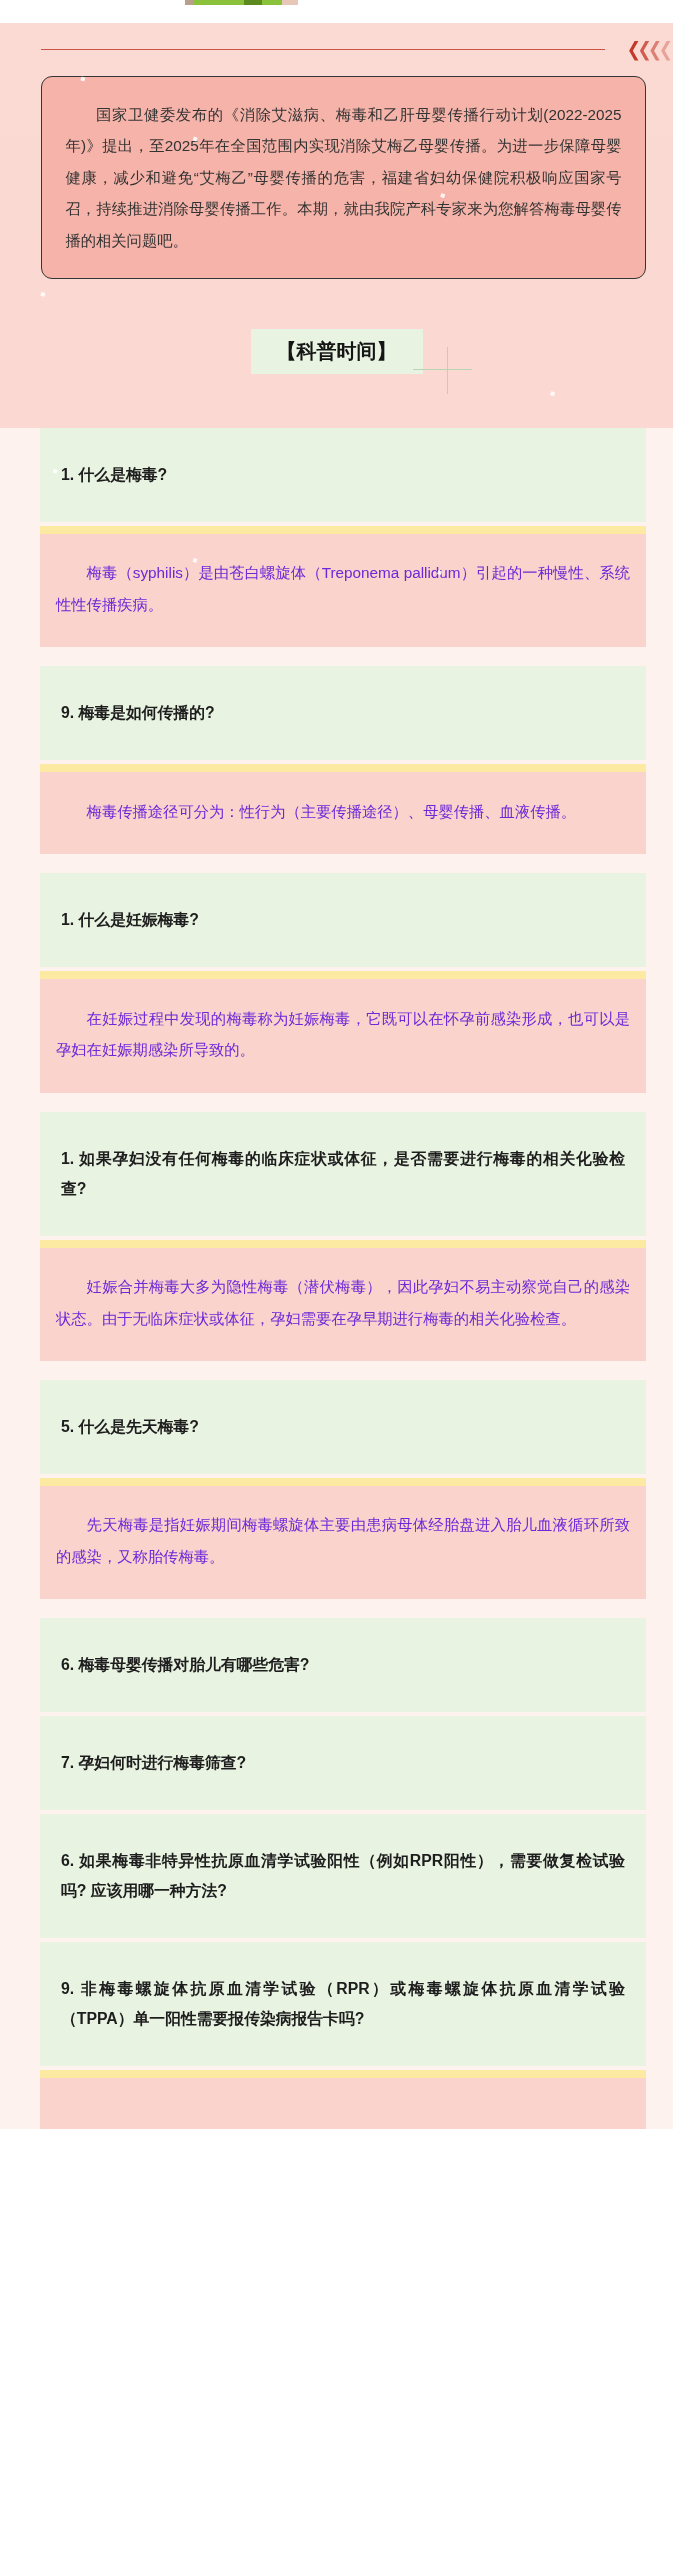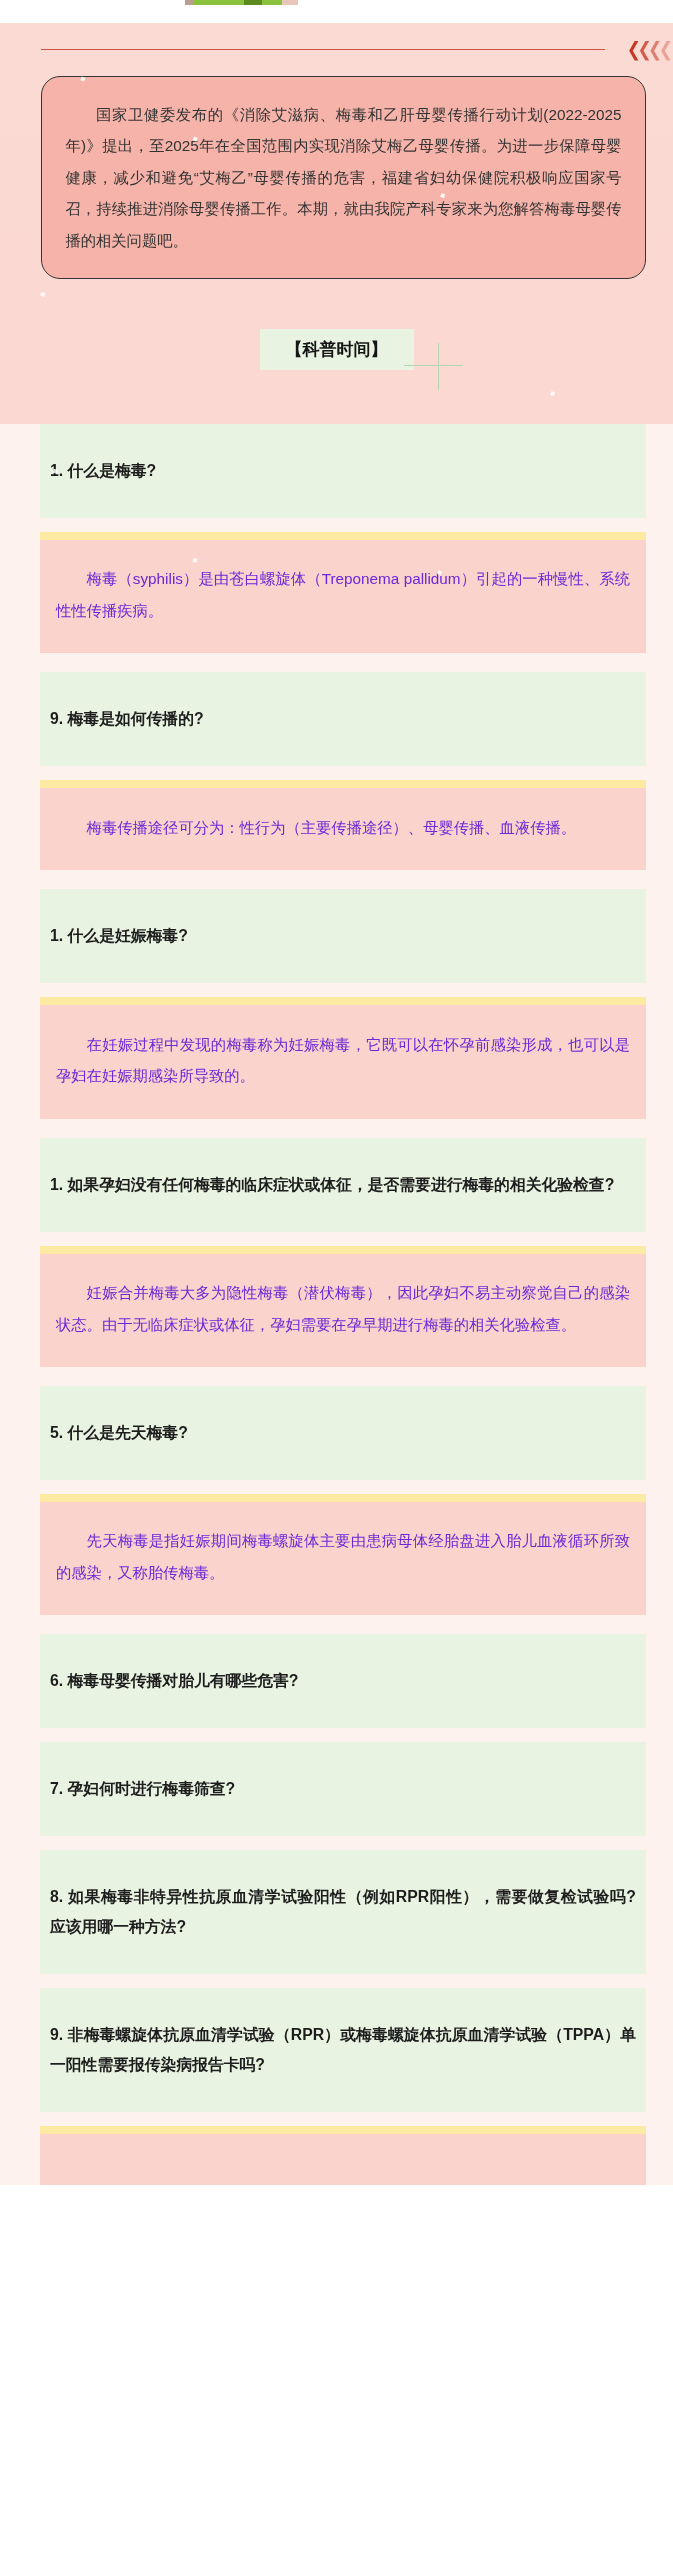--- a/index.html
+++ b/index.html
@@ -39,44 +39,44 @@
     position:absolute; left:41px; top:11.7px; width:564px; height:1.8px;
     background:var(--accent-red); opacity:.85;
   }
   .chevrons{
     position:absolute; right:3.6px; top:0.9px; font-size:17px; font-weight:bold;
     color:var(--accent-red); letter-spacing:-3.6px; line-height:23.4px;
   }
   .chevrons span{display:inline-block; transform:scaleY(1.15);}
   .intro-box{
     margin:14.4px 27px 0 41px; background:var(--intro-pink);
-    border:1.8px solid #353535; border-radius:19px;
+    border:1.8px solid #353535; border-radius:11px;
     padding:21.6px 23.4px; 
   }
   .intro-text{
     font-size:15.3px; line-height:31.5px; text-align:justify; text-indent:2em; color:#333;
   }
   .kepu-row{margin-top:50px; text-align:center; position:relative;}
   .kepu-box{
     display:inline-block; background:var(--block-green);
-    padding:9px 26px; font-size:17px; font-weight:bold; color:#151515;
+    padding:9px 26px; font-size:20px; font-weight:bold; color:#151515;
     position:relative;
   }
   .kepu-box::after{ 
     content:""; position:absolute; right:-25px; bottom:-20px; width:0.9px; height:47px;
     background:#b9d4b2;
   }
   .kepu-box::before{
     content:""; position:absolute; right:-49px; bottom:3.6px; width:59px; height:0.9px;
     background:#b9d4b2;
   }
   
   .qa-wrap{background:var(--page-tint); padding:0 27px 0 40px;}
   .q-block{
-    background:var(--block-green); padding:32px 10px; margin-bottom:14px;
+    background:var(--block-green); padding:32px 21px; margin-bottom:4px;
   }
   .q-text{font-size:15.8px; font-weight:bold; color:#1d1d1d; line-height:30px; text-align:justify;}
   .a-block{margin-bottom:19px;}
   .yellow-bar{height:8px; background:var(--bar-yellow);}
   .a-body{background:var(--block-pink); padding:23.4px 16px 27px;}
   .a-text{font-size:15.3px; line-height:31.5px; color:#6d28d9; text-align:justify; text-indent:2em;}
 </style>
 </head>
 <body>
 
@@ -144,21 +144,21 @@
         <p class="a-text">先天梅毒是指妊娠期间梅毒螺旋体主要由患病母体经胎盘进入胎儿血液循环所致的感染，又称胎传梅毒。</p>
       </div>
     </section>
     <section class="q-block">
       <p class="q-text">6. 梅毒母婴传播对胎儿有哪些危害?</p>
     </section>
     <section class="q-block">
       <p class="q-text">7. 孕妇何时进行梅毒筛查?</p>
     </section>
     <section class="q-block">
-      <p class="q-text">8. 如果梅毒非特异性抗原血清学试验阳性（例如RPR阳性），需要做复检试验吗? 应该用哪一种方法?</p>
+      <p class="q-text">6. 如果梅毒非特异性抗原血清学试验阳性（例如RPR阳性），需要做复检试验吗? 应该用哪一种方法?</p>
     </section>
     <section class="q-block">
       <p class="q-text">9. 非梅毒螺旋体抗原血清学试验（RPR）或梅毒螺旋体抗原血清学试验（TPPA）单一阳性需要报传染病报告卡吗?</p>
     </section>
     <section class="a-block">
       <div class="yellow-bar"></div>
       <div class="a-body"></div>
     </section>
   </div>
 

